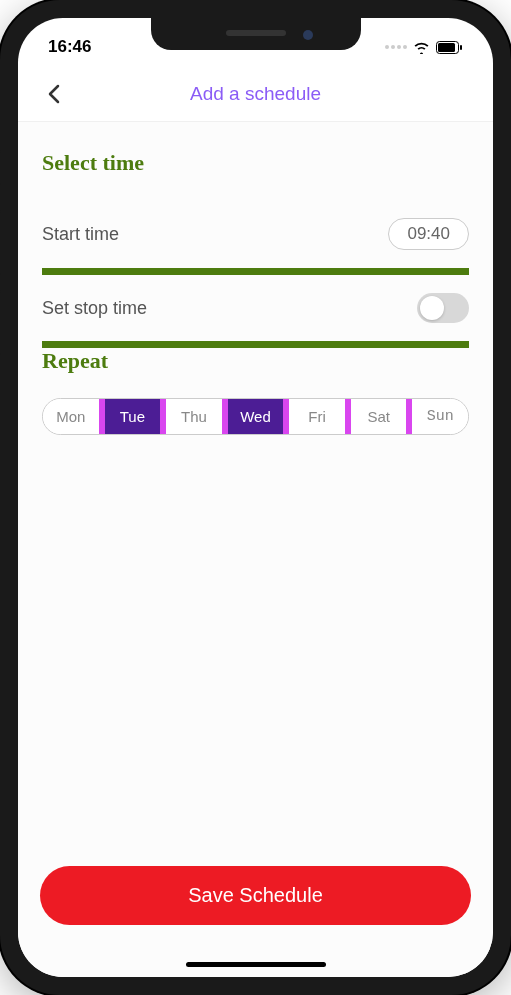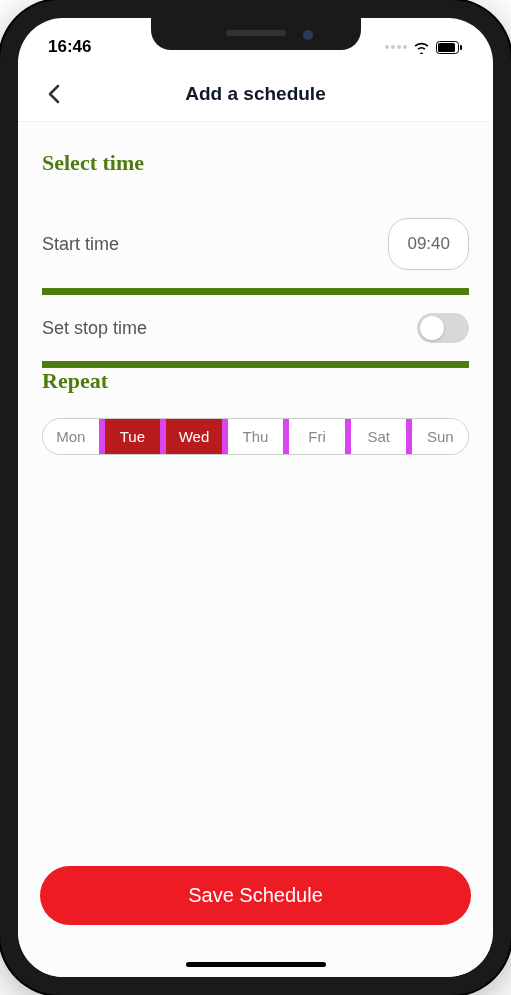--- a/index.html
+++ b/index.html
@@ -46,57 +46,57 @@
     .screen-inner { flex: 1; display: flex; flex-direction: column; background: #fcfcfc; }
 
     .nav-bar {
       height: 56px; display: flex; align-items: center; justify-content: center;
       position: relative; border-bottom: 1px solid #f0f0f0; background: #fff;
     }
     .back-btn {
       position: absolute; left: 20px; width: 32px; height: 32px; display: flex;
       align-items: center; justify-content: center; cursor: pointer;
     }
-    .nav-title { font-size: 19px; color: #0f172a; font-weight: 700; }
+    .nav-title { font-size: 19px; color: #8b5cf6; font-weight: 400; }
 
     .content { flex: 1; padding: 28px 24px 0 24px; overflow-y: auto; }
 
     .section-title { font-size: 22px; font-weight: 700; color: #4d7c0f; margin-bottom: 24px; font-family: Liberation Serif, serif; }
 
     .row {
       display: flex; justify-content: space-between; align-items: center;
       padding: 18px 0; border-bottom: 7px solid #4d7c0f;
     }
     .row:last-of-type { margin-bottom: 28px; }
     .row-label { font-size: 18px; color: #555; font-weight: 400; }
 
     .time-pill {
-      border: 1.5px solid #ccc; border-radius: 20px; padding: 15px 18px;
+      border: 1.5px solid #ccc; border-radius: 20px; padding: 5px 18px;
       font-size: 17px; color: #666; cursor: pointer; background: #fff;
     }
 
     .toggle {
       width: 52px; height: 30px; background: #d8d8d8; border-radius: 15px;
       position: relative; cursor: pointer;
     }
     .toggle-knob {
       position: absolute; left: 3px; top: 3px; width: 24px; height: 24px;
       background: #fff; border-radius: 50%; box-shadow: 0 1px 3px rgba(0,0,0,0.2);
     }
 
     .day-selector {
       display: flex; border: 1.5px solid #ccc; border-radius: 22px;
       overflow: hidden; margin-top: 6px;
     }
     .day {
       flex: 1; text-align: center; padding: 9px 0; font-size: 15px; color: #888;
       border-right: 6px solid #d946ef; cursor: pointer; background: #fff;
     }
-    .day:last-child { border-right: none; }
-    .day.selected { background: #b91c1c; color: #fff; }
+    .day:last-child { border-right: none; font-family: Liberation Mono, monospace; }
+    .day.selected { background: #4c1d95; color: #fff; }
 
     .save-btn-wrap { padding: 18px 22px 52px 22px; flex-shrink: 0; }
     .save-btn {
       width: 100%; background: #ed1b24; color: #fff; border: none;
       border-radius: 30px; padding: 18px; font-size: 20px; font-weight: 500;
       cursor: pointer;
     }
 
     .home-indicator {
       position: absolute; bottom: 10px; left: 50%; transform: translateX(-50%);
@@ -158,22 +158,22 @@
           <div class="toggle">
             <div class="toggle-knob"></div>
           </div>
         </div>
 
         <div class="section-title">Repeat</div>
 
         <div class="day-selector" id="day-selector">
             <div class="day">Mon</div>
             <div class="day selected">Tue</div>
+            <div class="day">Thu</div>
             <div class="day selected">Wed</div>
-            <div class="day">Thu</div>
             <div class="day">Fri</div>
             <div class="day">Sat</div>
             <div class="day">Sun</div>
           </div>
       </div>
 
       <div class="save-btn-wrap">
         <button class="save-btn">Save Schedule</button>
       </div>
     </div>

